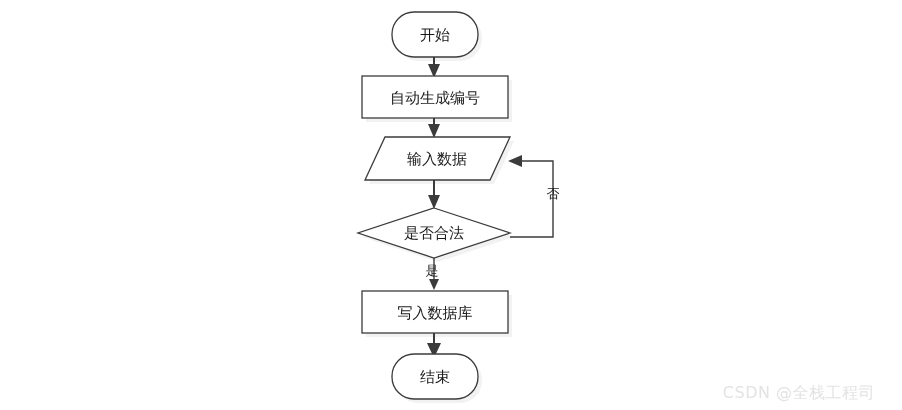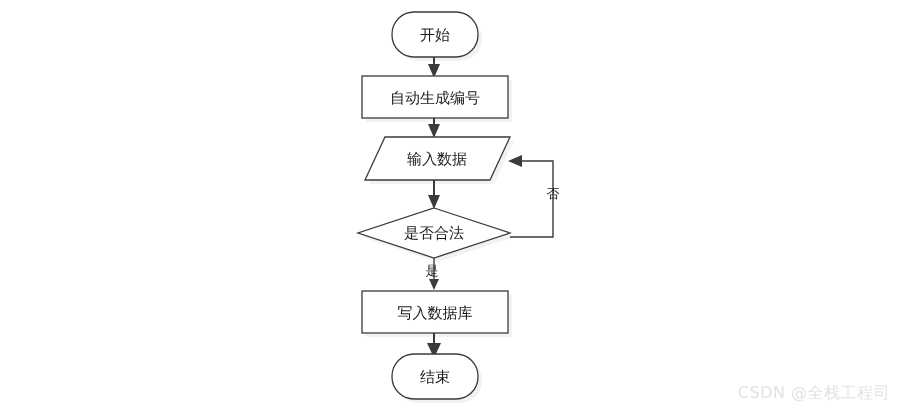--- a/index.html
+++ b/index.html
@@ -56,21 +56,21 @@
   }
   .edge-label {
     font-family: "DejaVu Sans", "Liberation Sans", sans-serif;
     font-size: 13px;
     fill: #1a1a1a;
     text-anchor: middle;
     dominant-baseline: middle;
   }
   .watermark-text {
     position: absolute;
-    right: 12px;
+    right: 27px;
     bottom: 6px;
     font-family: "DejaVu Sans", "Liberation Sans", sans-serif;
     font-size: 16px;
     color: #e3e3e3;
     letter-spacing: 0.5px;
     white-space: nowrap;
     user-select: none;
   }
 </style>
 </head>

